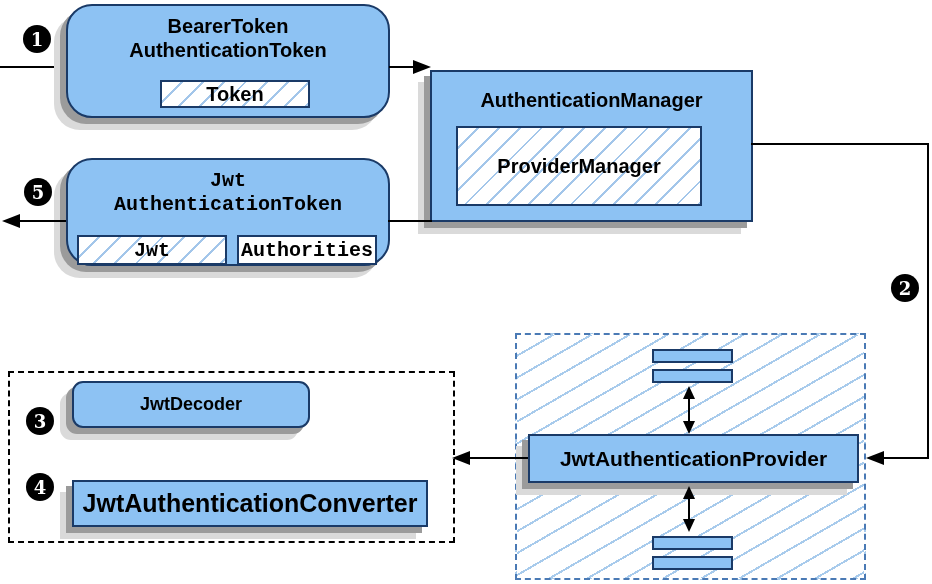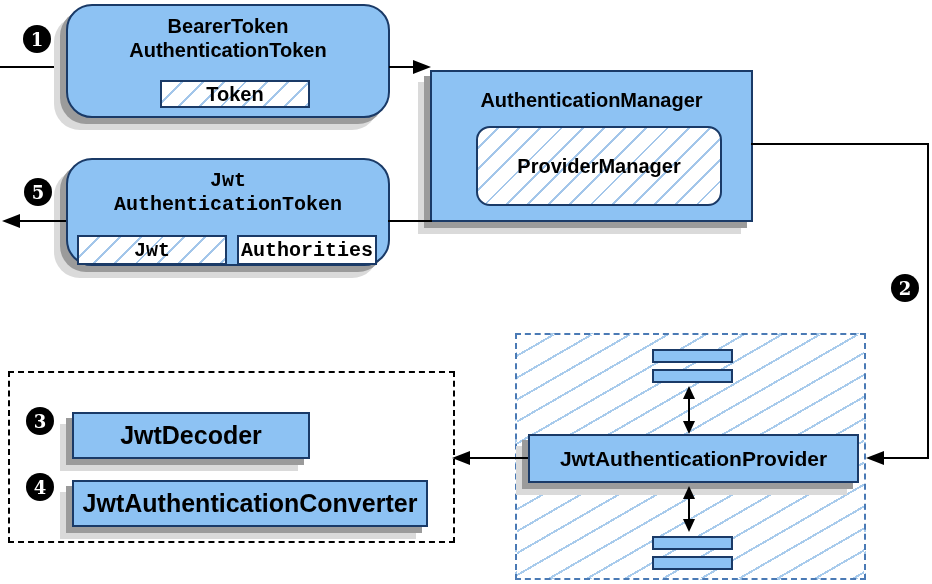--- a/index.html
+++ b/index.html
@@ -77,21 +77,21 @@
     </div>
   </div>
 
   <div class="line" style="left:389px; top:66px; width:25px; height:2px;"></div>
   <div class="head head-right" style="left:413px; top:60px;"></div>
 
   <div class="node" style="left:430px; top:70px; width:319px; height:148px;">
     <div class="title" style="padding-top:16px;text-align:center;">
       <span>AuthenticationManager</span>
     </div>
-    <div class="chip hatch" style="left:44px; top:54px; width:242px; height:76px;border-radius:14px;">
+    <div class="chip hatch" style="left:24px; top:54px; width:242px; height:76px;">
       <span>ProviderManager</span>
     </div>
   </div>
 
   <div class="node rounded" style="left:66px; top:158px; width:320px; height:104px;font-family:Liberation Mono, monospace;">
     <div class="title" style="padding-top:9px;">
       <span style="display:block;">Jwt</span>
       <span style="display:block;">AuthenticationToken</span>
     </div>
     <div class="chip hatch" style="left:9px; top:75px; width:146px; height:26px;">
@@ -139,21 +139,21 @@
   <div class="bar" style="left:652px; top:556px;"></div>
 
   <div class="line" style="left:470px; top:457px; width:58px; height:2px;"></div>
   <div class="head head-left" style="left:452px; top:451px;"></div>
 
   <div class="group-black" style="left:8px; top:371px; width:443px; height:168px;"></div>
 
   <div class="step" style="left:26px; top:407px;">
     <span>3</span>
   </div>
-  <div class="node flexc" style="left:72px; top:412px; width:234px; height:43px; font-size:25px;">
+  <div class="node flexc" style="left:72px; top:381px; width:234px; height:43px; font-size:18px;border-radius:11px;">
     <span>JwtDecoder</span>
   </div>
 
   <div class="step" style="left:26px; top:473px;">
     <span>4</span>
   </div>
   <div class="node flexc" style="left:72px; top:480px; width:352px; height:43px; font-size:25px;">
     <span>JwtAuthenticationConverter</span>
   </div>
 

